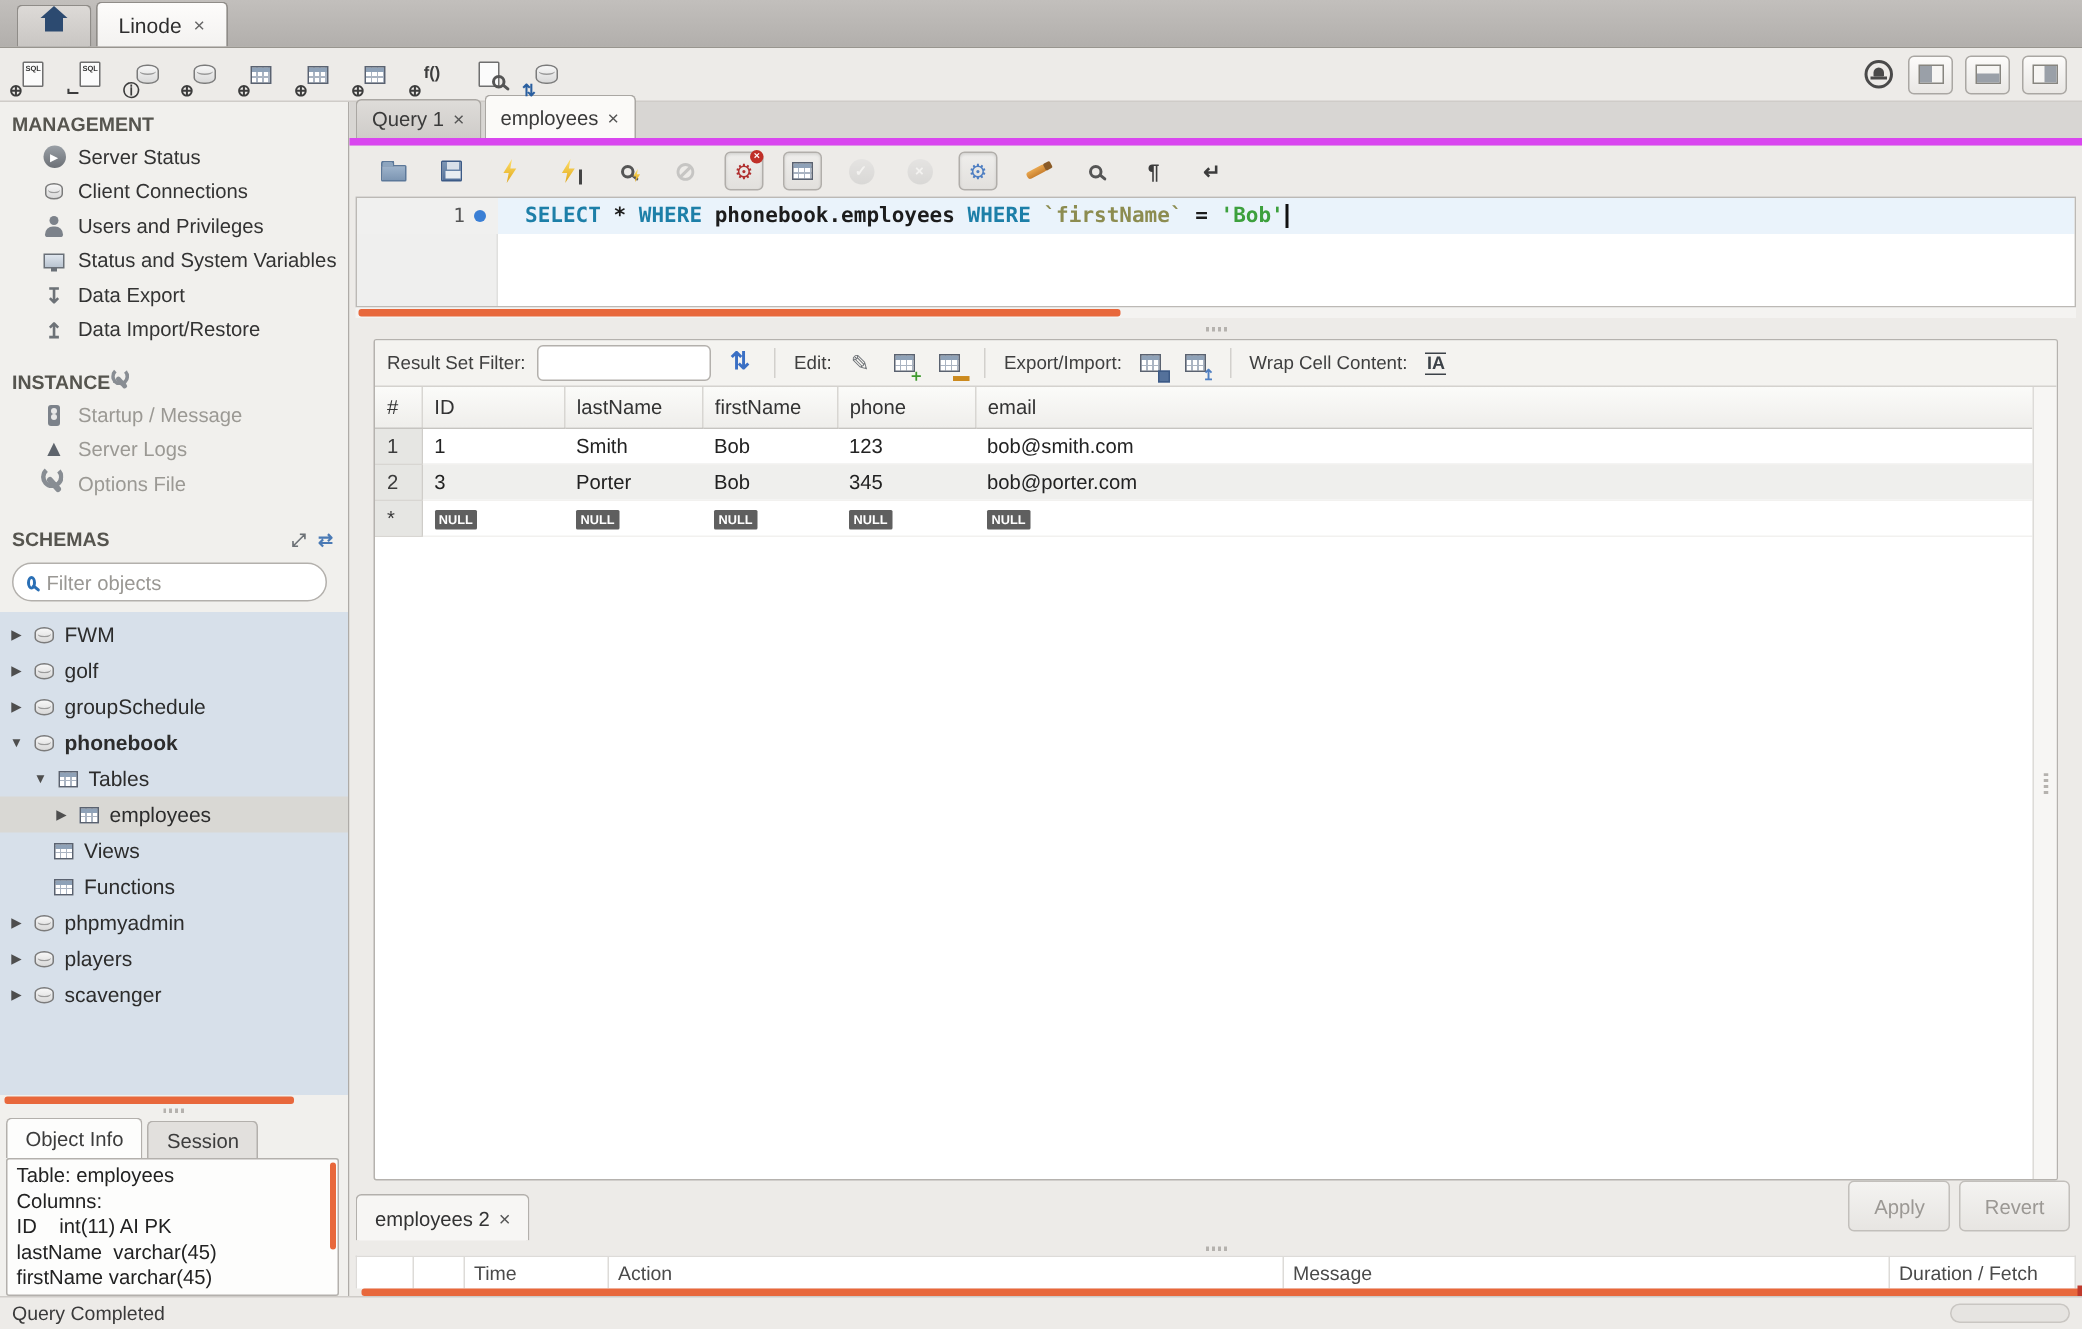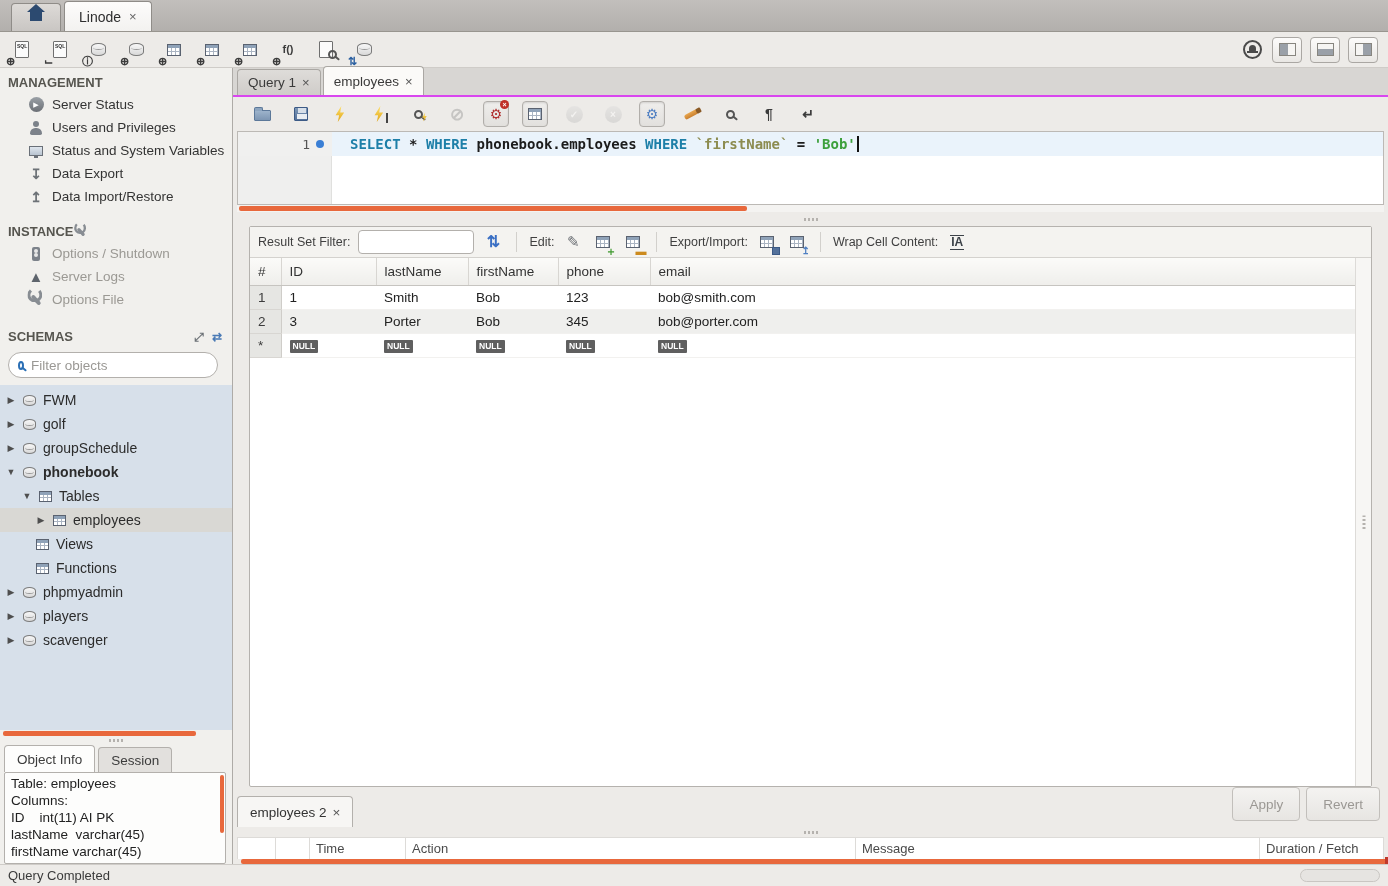--- a/index.html
+++ b/index.html
@@ -111,21 +111,21 @@
   .oi-tab { height:25px; padding:0 12px; display:flex; align-items:center; font-size:13.5px; color:#3c3c3c;
     border:1px solid #b3b0ac; border-bottom:none; border-radius:4px 4px 0 0; background:#e2e0dd; }
   .oi-tab.active { background:#fdfdfc; height:27px; }
   .oi-panel { height:92px; margin:0 6px 0 4px; border:1px solid #b3b0ac; background:#fdfdfc; border-radius:2px;
     padding:2px 6px; position:relative; overflow:hidden; }
   .oi-panel .ln { font-size:13.5px; color:#222; line-height:17px; white-space:pre; }
   .oi-scroll { position:absolute; right:1px; top:2px; width:4px; height:58px; background:#e8683c; border-radius:2px; }
 
   
   .main { flex:1; display:flex; flex-direction:column; min-width:0; background:#edebe8; }
-  .qtabs { height:29px; background:#d8d6d3; border-bottom:2px solid #d946ef; display:flex; align-items:flex-end; padding-left:4px; }
+  .qtabs { height:29px; background:#d8d6d3; border-bottom:5px solid #d946ef; display:flex; align-items:flex-end; padding-left:4px; }
   .qtab { height:26px; padding:0 10px; display:flex; align-items:center; gap:6px; font-size:13.5px; color:#3a3a3a;
     border:1px solid #aaa7a3; border-bottom:none; border-radius:4px 4px 0 0; background:linear-gradient(#dedcd9,#cfccc9); margin-right:2px; }
   .qtab.active { background:#fbfaf8; height:29px; }
   .qtab .x { color:#555; font-size:13px; }
 
   .ed-block { margin:0 4px; }
   .ed-toolbar { height:34px; display:flex; align-items:center; gap:13px; padding:0 12px; }
   .tbtn { position:relative; width:26px; height:26px; display:flex; align-items:center; justify-content:center; }
   .tbtn.pressed { border:1px solid #b1aeaa; border-radius:4px; background:linear-gradient(#efeeec,#e2e0dd); box-shadow:inset 0 1px 2px rgba(0,0,0,.12); }
   .tbtn.dis { opacity:.38; filter:grayscale(.8); }
@@ -294,20 +294,26 @@
           <span>MANAGEMENT</span>
         </div>
       <div class="side-item">
           <span class="sico">
             <span class="play">▶</span>
           </span>
           <span>Server Status</span>
         </div>
       <div class="side-item">
           <span class="sico">
+            <span class="cyl" style="width:12px;height:11px"></span>
+          </span>
+          <span>Client Connections</span>
+        </div>
+      <div class="side-item">
+          <span class="sico">
             <span class="person"></span>
           </span>
           <span>Users and Privileges</span>
         </div>
       <div class="side-item">
           <span class="sico">
             <span class="monitor"></span>
           </span>
           <span>Status and System Variables</span>
         </div>
@@ -325,21 +331,21 @@
         </div>
 
       <div class="sec-h" style="margin-top:9px">
           <span>INSTANCE</span>
           <span class="wrench" style="transform:rotate(-42deg) scale(.8)"></span>
         </div>
       <div class="side-item dis">
           <span class="sico">
             <span class="traffic"></span>
           </span>
-          <span>Options / Shutdown</span>
+          <span>Startup / Message</span>
         </div>
       <div class="side-item dis">
           <span class="sico">
             <span class="warn">▲</span>
           </span>
           <span>Server Logs</span>
         </div>
       <div class="side-item dis">
           <span class="sico">
             <span class="wrench"></span>

